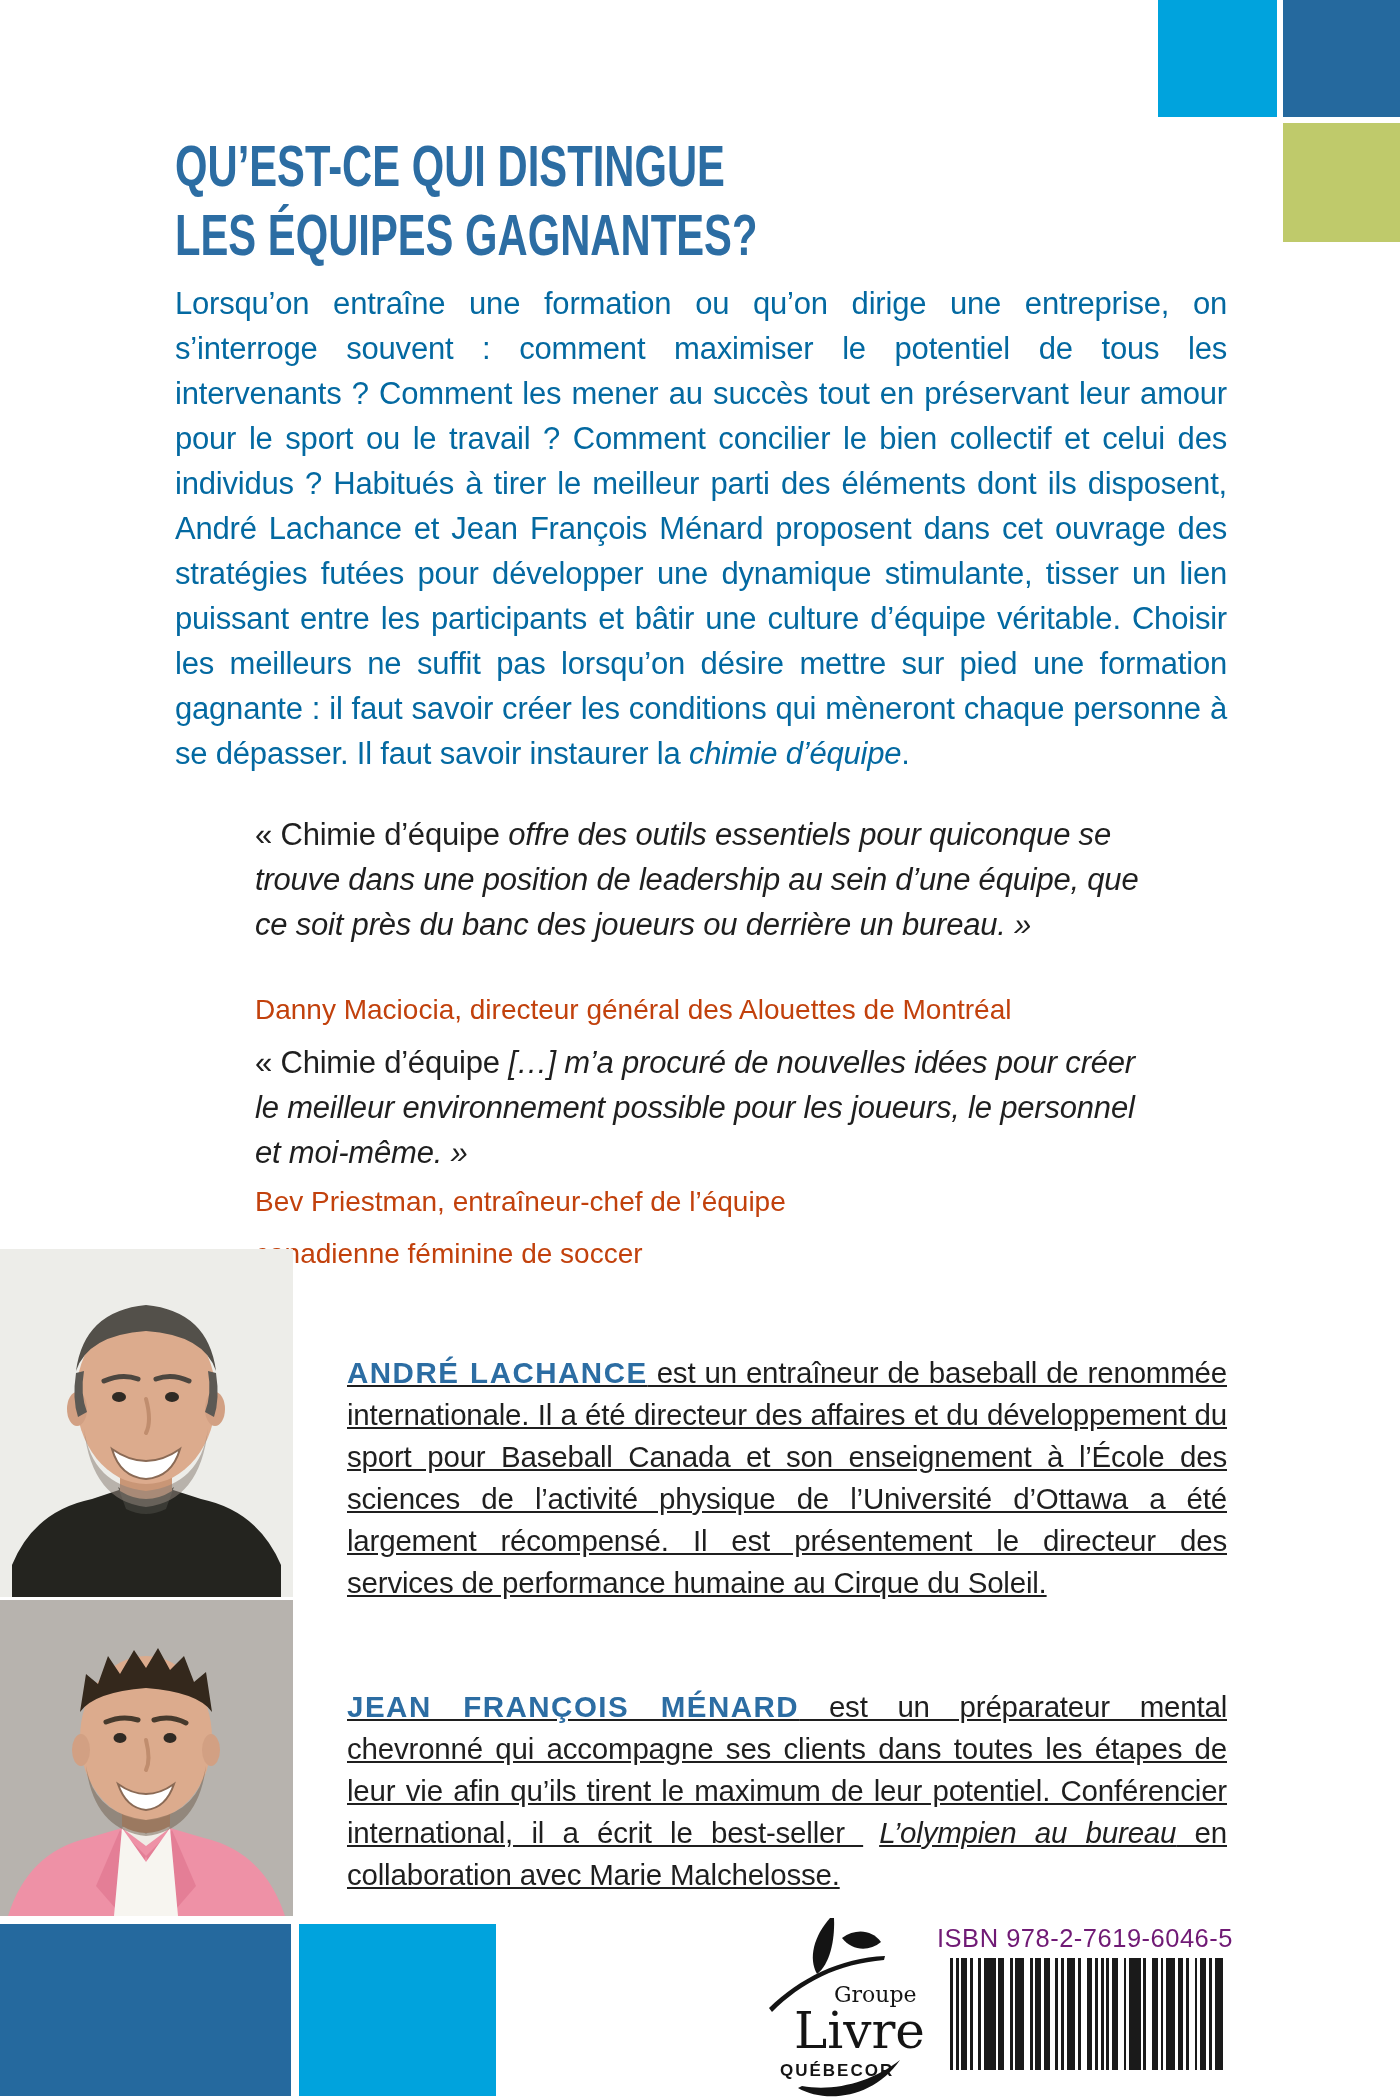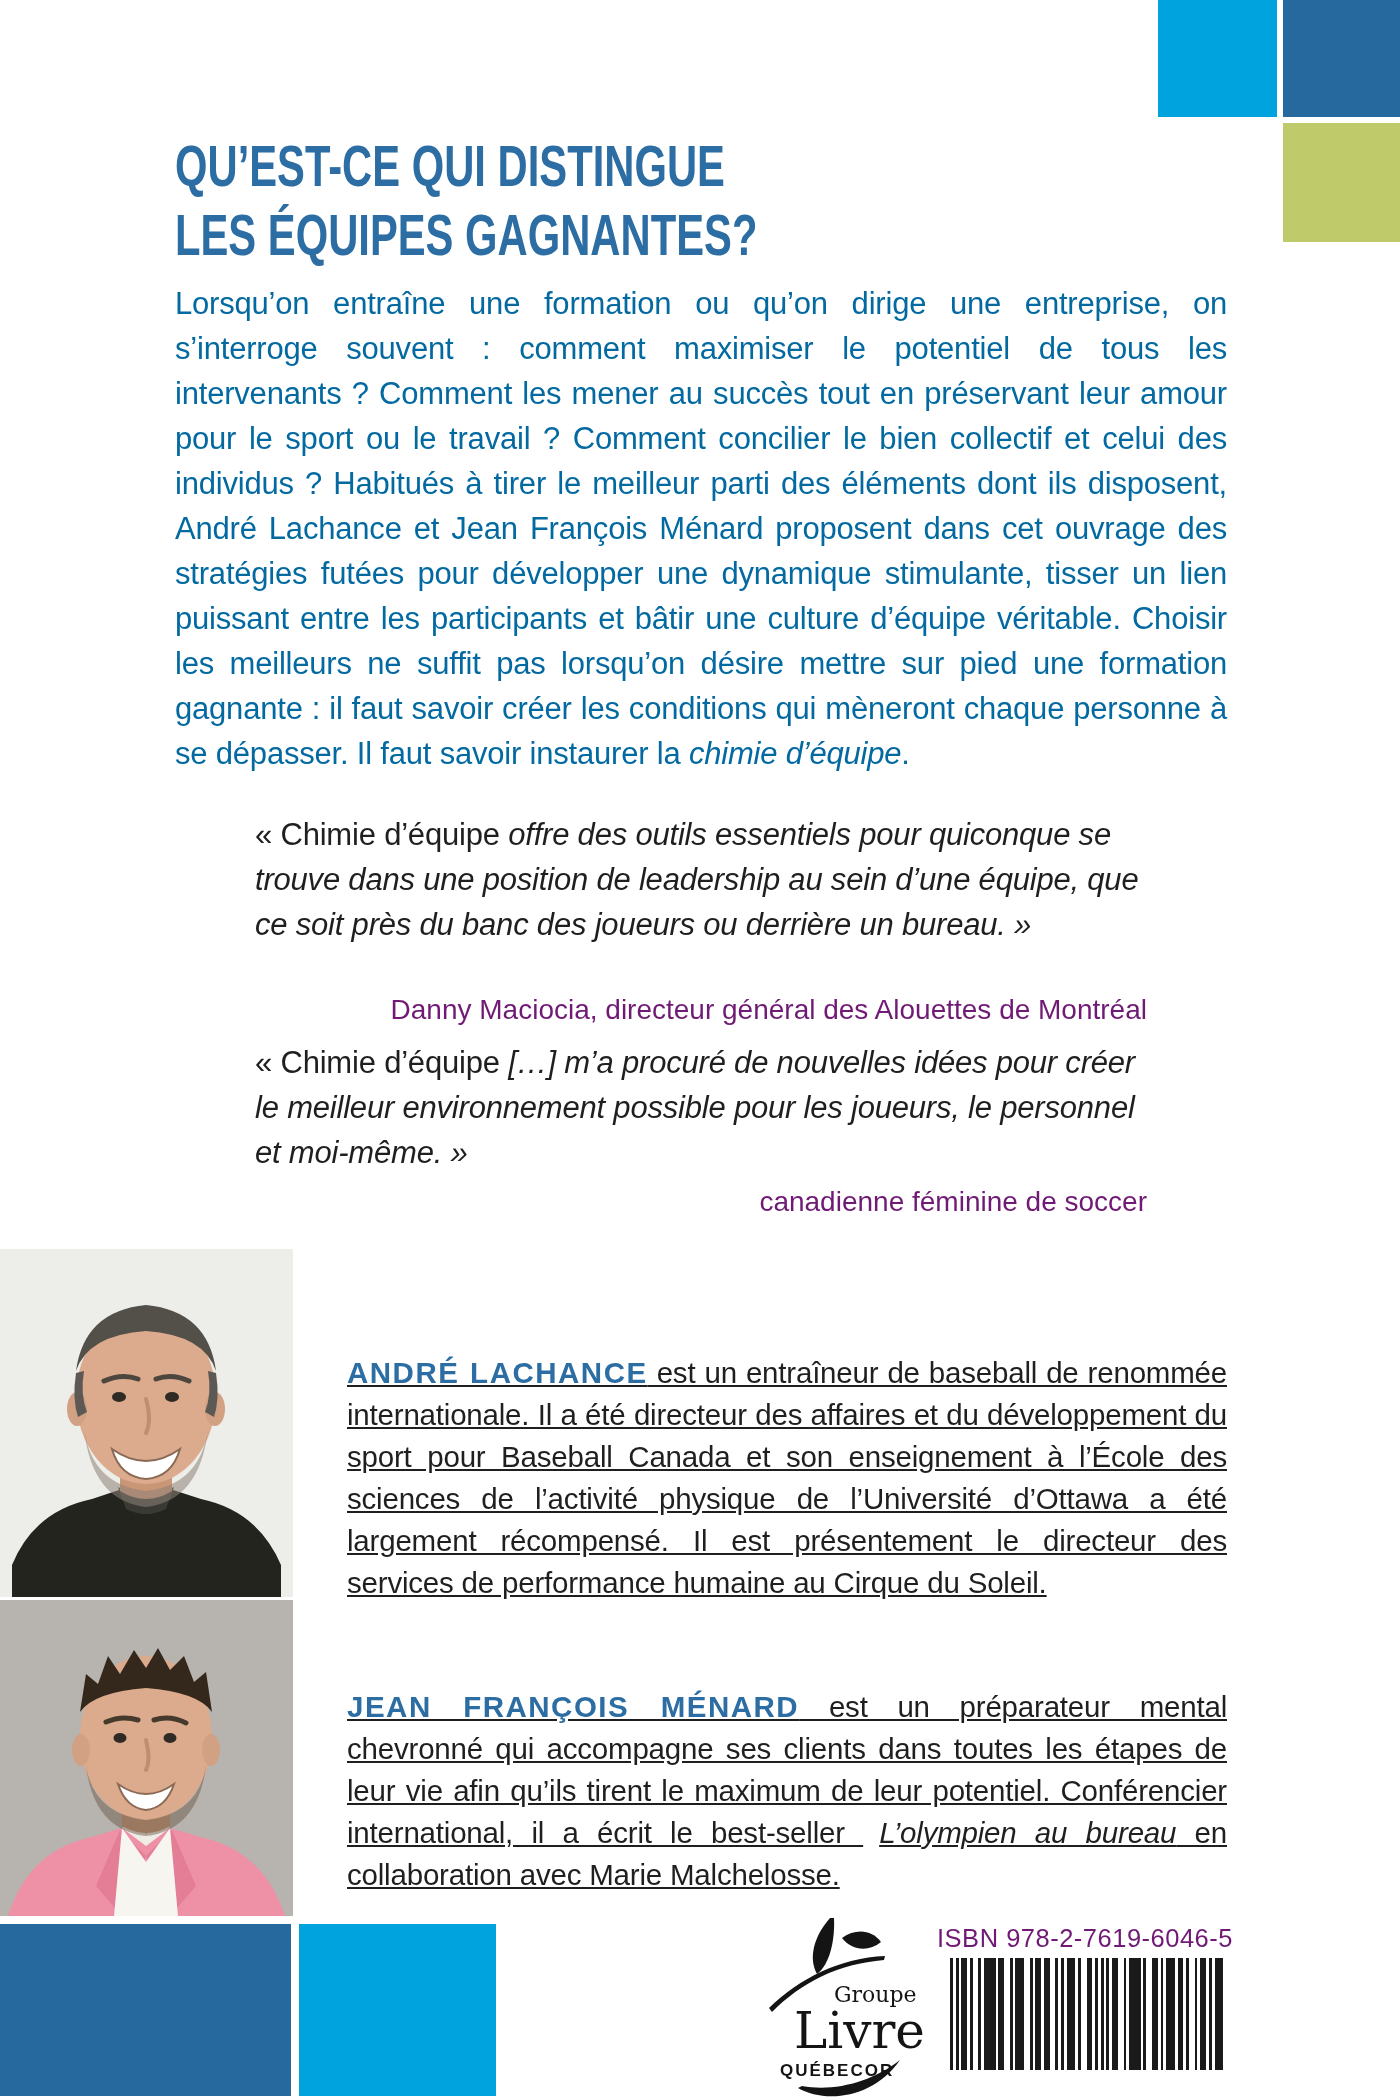--- a/index.html
+++ b/index.html
@@ -22,22 +22,22 @@
   .intro em{font-style:italic;}
 
   
   .quote{position:absolute;left:255px;width:900px;
          font-size:31px;line-height:45px;letter-spacing:-0.2px;color:#1f1f1f;}
   .quote .lead{font-style:normal;}
   .quote em{font-style:italic;}
   .q1{top:812px;}
   .q2{top:1040px;}
 
-  .attr{position:absolute;left:255px;width:892px;text-align:right;
-        font-size:28px;line-height:52px;color:#701a75;}
+  .attr{position:absolute;left:255px;width:892px;text-align:left;
+        font-size:28px;line-height:52px;color:#c2410c;}
   .a1{top:984px;}
   .a2{top:1176px;}
 
   
   .photo{position:absolute;left:0;}
   .photo svg{display:block;}
 
   
   .bio{position:absolute;left:347px;width:880px;font-size:29.5px;line-height:42px;
        letter-spacing:-0.2px;text-align:justify;color:#1f1f1f;text-decoration:underline;}
@@ -75,20 +75,21 @@
 
 <p class="intro"><span>Lorsqu’on entraîne une formation ou qu’on dirige une entreprise, on s’interroge souvent&nbsp;: comment maximiser le potentiel de tous les intervenants&nbsp;? Comment les mener au succès tout en préservant leur amour pour le sport ou le travail&nbsp;? Comment concilier le bien collectif et celui des individus&nbsp;? Habitués à tirer le meilleur parti des éléments dont ils disposent, André Lachance et Jean François Ménard proposent dans cet ouvrage des stratégies futées pour développer une dynamique stimulante, tisser un lien puissant entre les participants et bâtir une culture d’équipe véritable. Choisir les meilleurs ne suffit pas lorsqu’on désire mettre sur pied une formation gagnante&nbsp;: il faut savoir créer les conditions qui mèneront chaque personne à se dépasser. Il faut savoir instaurer la </span><em>chimie d’équipe</em><span>.</span></p>
 
 <div class="quote q1"><span class="lead">«&nbsp;Chimie d’équipe</span><em> offre des outils essentiels pour quiconque se trouve dans une position de leadership au sein d’une équipe, que ce soit près du banc des joueurs ou derrière un bureau.&nbsp;»</em></div>
 <div class="attr a1">
   <div>Danny Maciocia, directeur général des Alouettes de Montréal</div>
 </div>
 
 <div class="quote q2"><span class="lead">«&nbsp;Chimie d’équipe</span><em> […] m’a procuré de nouvelles idées pour créer le meilleur environnement possible pour les joueurs, le personnel et moi-même.&nbsp;»</em></div>
 <div class="attr a2">
+  <div>Bev Priestman, entraîneur-chef de l’équipe</div>
   <div>canadienne féminine de soccer</div>
 </div>
 
 <div class="photo" style="top:1249px;">
   <svg width="293" height="348" viewBox="0 0 293 348" xmlns="http://www.w3.org/2000/svg">
     <rect x="0" y="0" width="293" height="348" fill="#ebebe6"></rect>
     <rect x="0" y="0" width="293" height="348" fill="#ffffff" opacity="0.12"></rect>
 
     <path d="M12,348 L12,316 Q34,262 92,250 L122,240 Q146,250 170,240 L201,250 Q258,262 281,316 L281,348 Z" fill="#24241f"></path>
     <path d="M118,238 Q146,256 174,238 L166,260 Q146,270 126,260 Z" fill="#3a3a34"></path>

